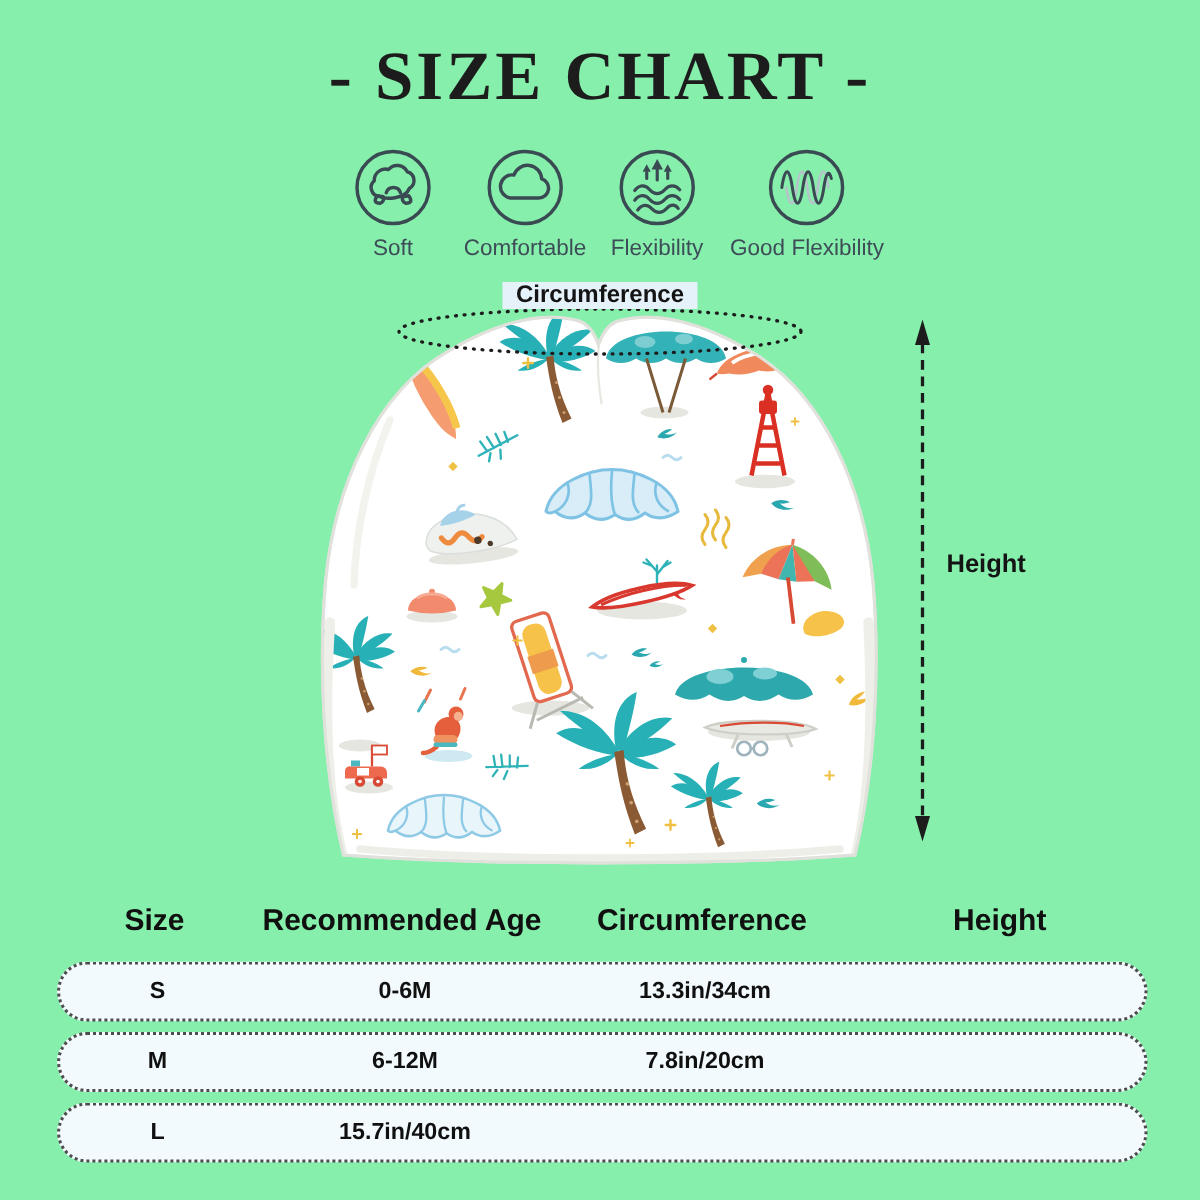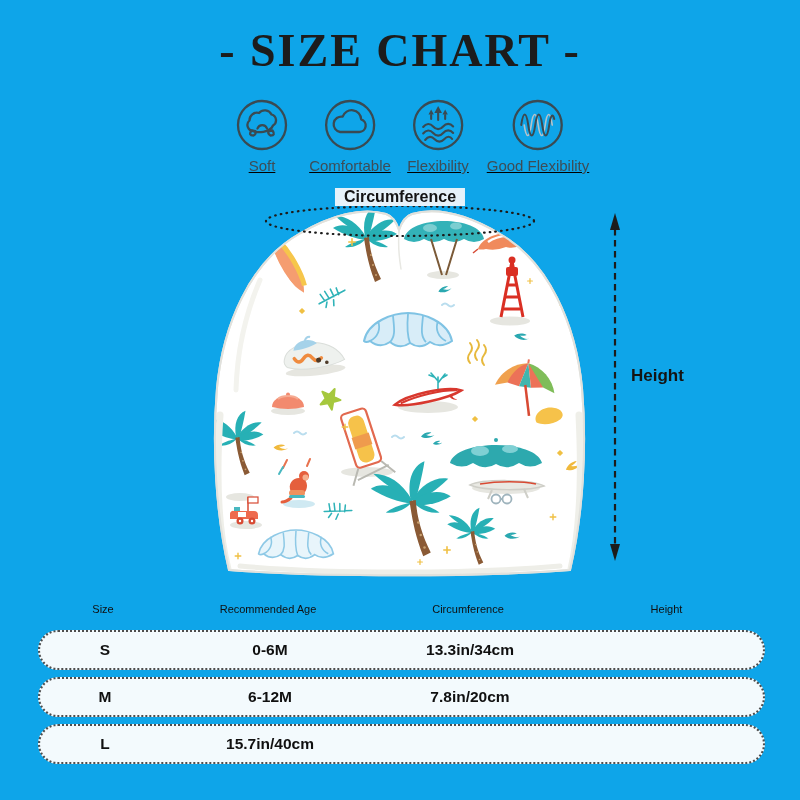--- a/index.html
+++ b/index.html
@@ -1,38 +1,38 @@
 <!DOCTYPE html>
 <html><head>
 <meta charset="utf-8">
 <style>
   html,body{margin:0;padding:0;}
   .page{
     position:relative;width:800px;height:800px;overflow:hidden;
-    background:#0ea5e9;font-family:"Liberation Sans",sans-serif;
+    background:#86efac;font-family:"Liberation Sans",sans-serif;
   }
   .title{
     position:absolute;top:24px;left:0;width:800px;text-align:center;
     font-family:"Liberation Serif",serif;font-weight:bold;font-size:46px;
     letter-spacing:2px;color:#1c1c1c;
   }
   .features{position:absolute;top:98px;left:0;width:800px;height:80px;}
-  .feature{position:absolute;transform:translateX(-50%);display:flex;flex-direction:column;align-items:center;text-decoration:underline;}
+  .feature{position:absolute;transform:translateX(-50%);display:flex;flex-direction:column;align-items:center;}
   .feature svg{display:block;}
   .feature-label{margin-top:5px;font-size:15px;color:#3d4d57;white-space:nowrap;}
   .diagram{position:absolute;top:185px;left:0;width:800px;height:405px;}
   .diagram svg{position:absolute;top:0;left:0;}
   .circumference-label{
     position:absolute;top:3px;left:50%;transform:translateX(-50%);
     background:#e6f2fa;padding:0 9px;font-weight:bold;font-size:16px;color:#141414;
   }
   .height-label{position:absolute;left:631px;top:181px;font-weight:bold;font-size:17px;color:#141414;}
   .size-table{position:absolute;top:595px;left:38px;width:727px;}
   .t-grid{display:grid;grid-template-columns:130px 200px 200px 197px;text-align:center;}
-  .t-head{padding:8px 0 15px 0;font-weight:normal;font-size:11px;color:#101010;text-align:center;}
+  .t-head{padding:8px 0 15px 0;font-weight:bold;font-size:20px;color:#101010;text-align:center;}
   .t-row{
     height:40px;margin-bottom:7px;align-items:center;
     border:2px dotted #4d4d4d;border-radius:22px;background:#f3fafd;
     font-weight:bold;font-size:15.5px;color:#101010;box-sizing:border-box;
   }
 </style>
 </head>
 <body>
 
 <div class="page">

